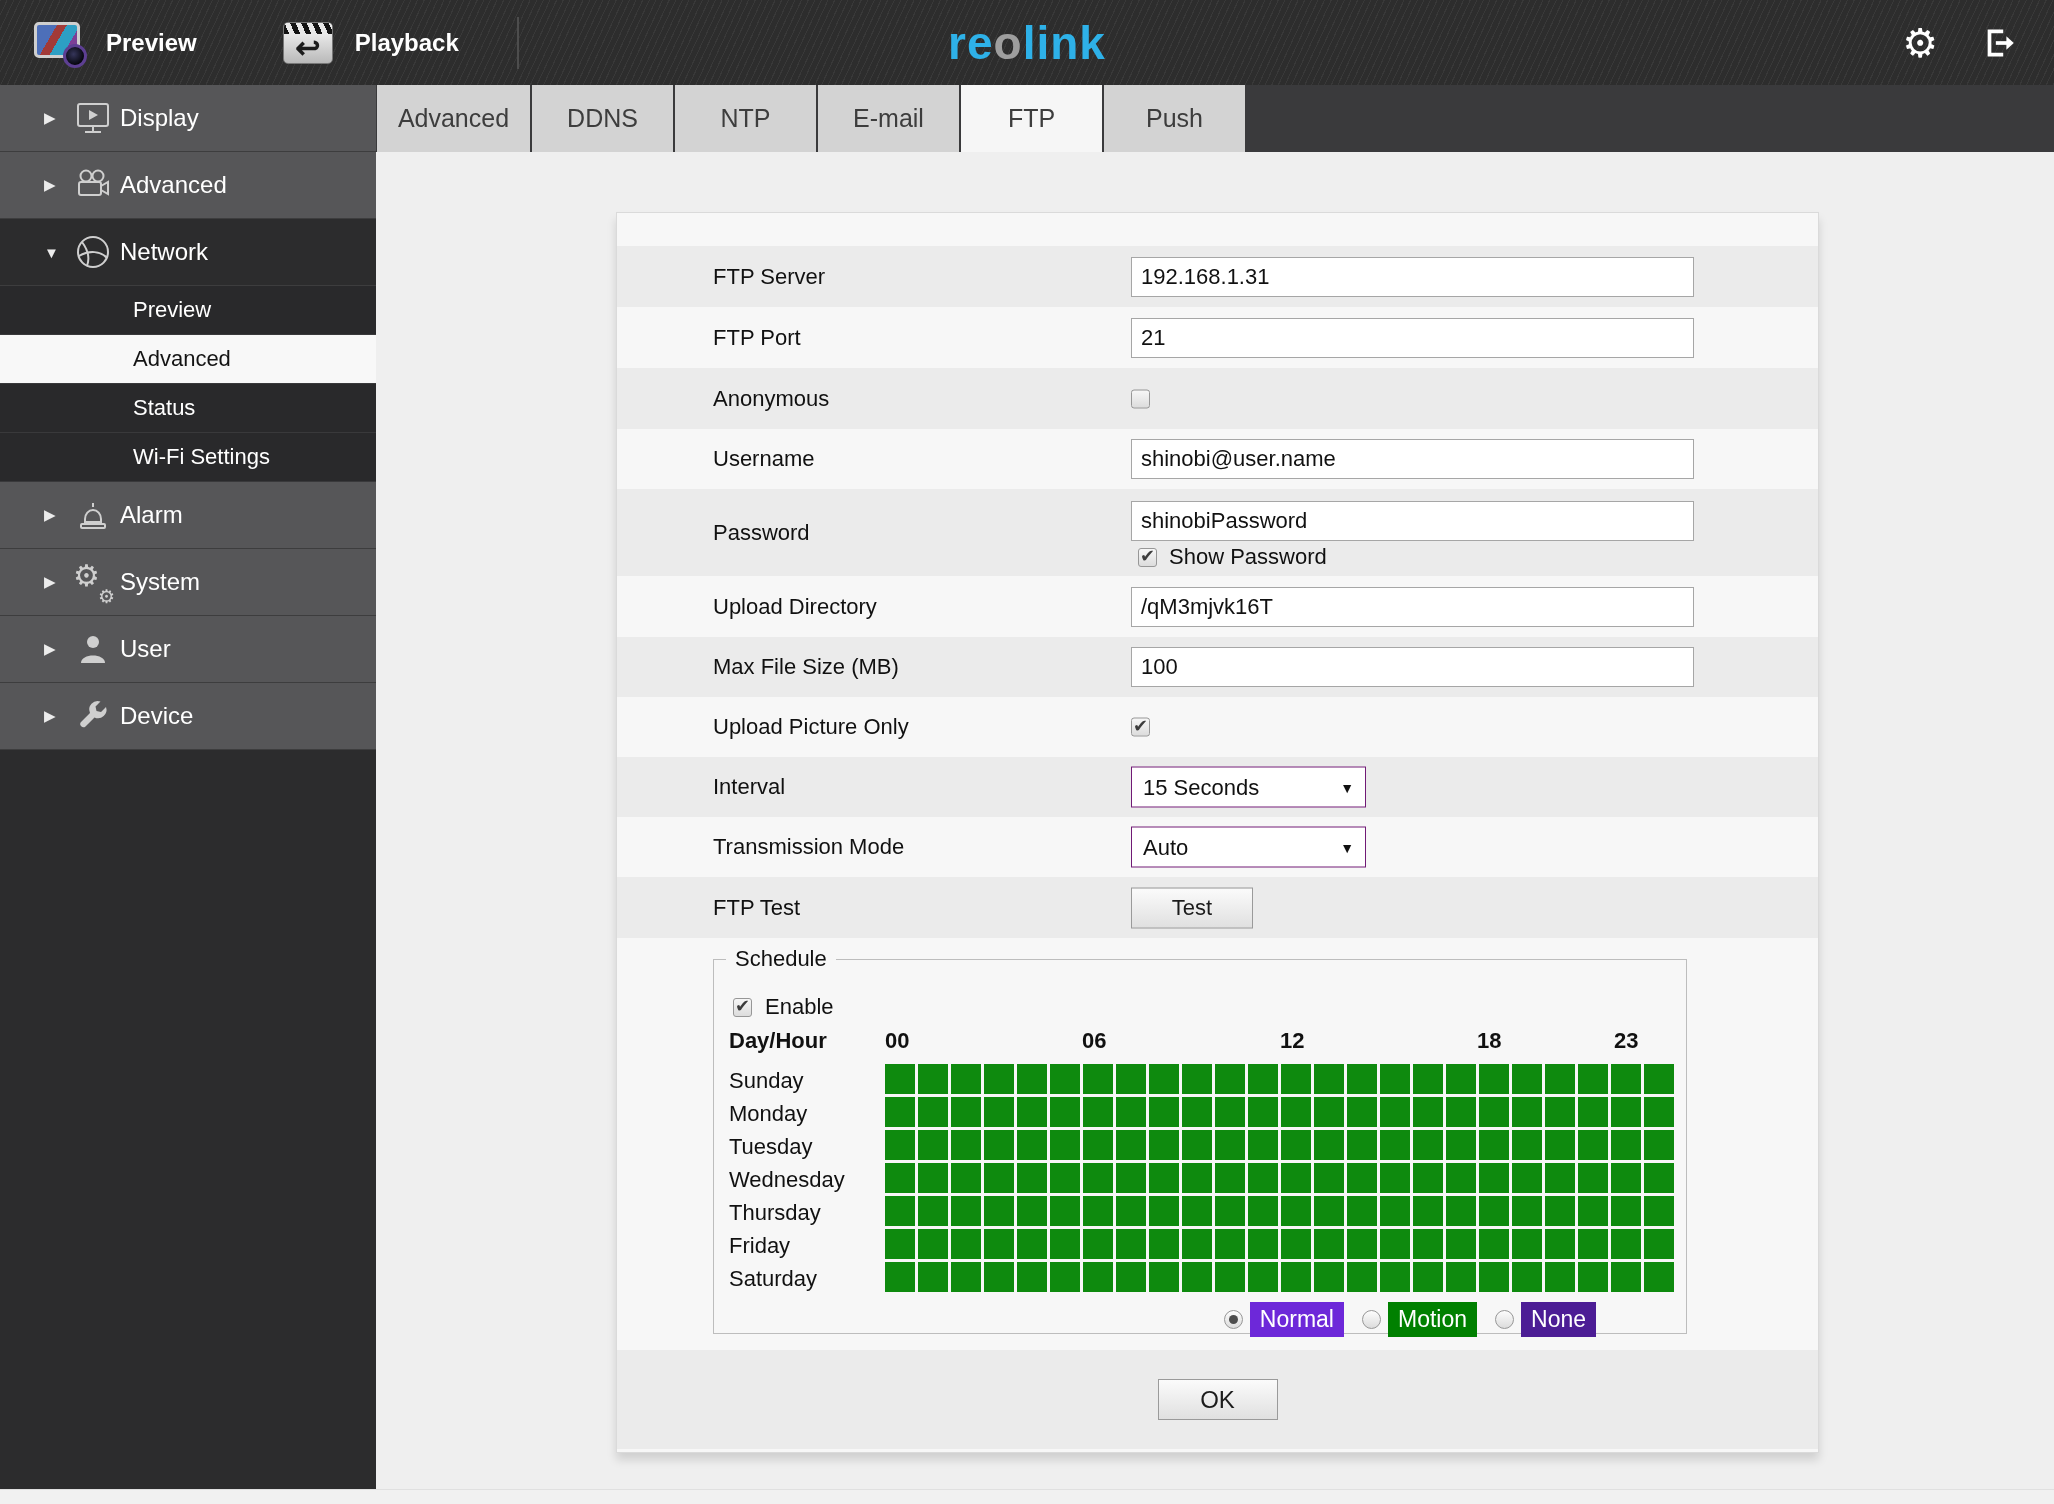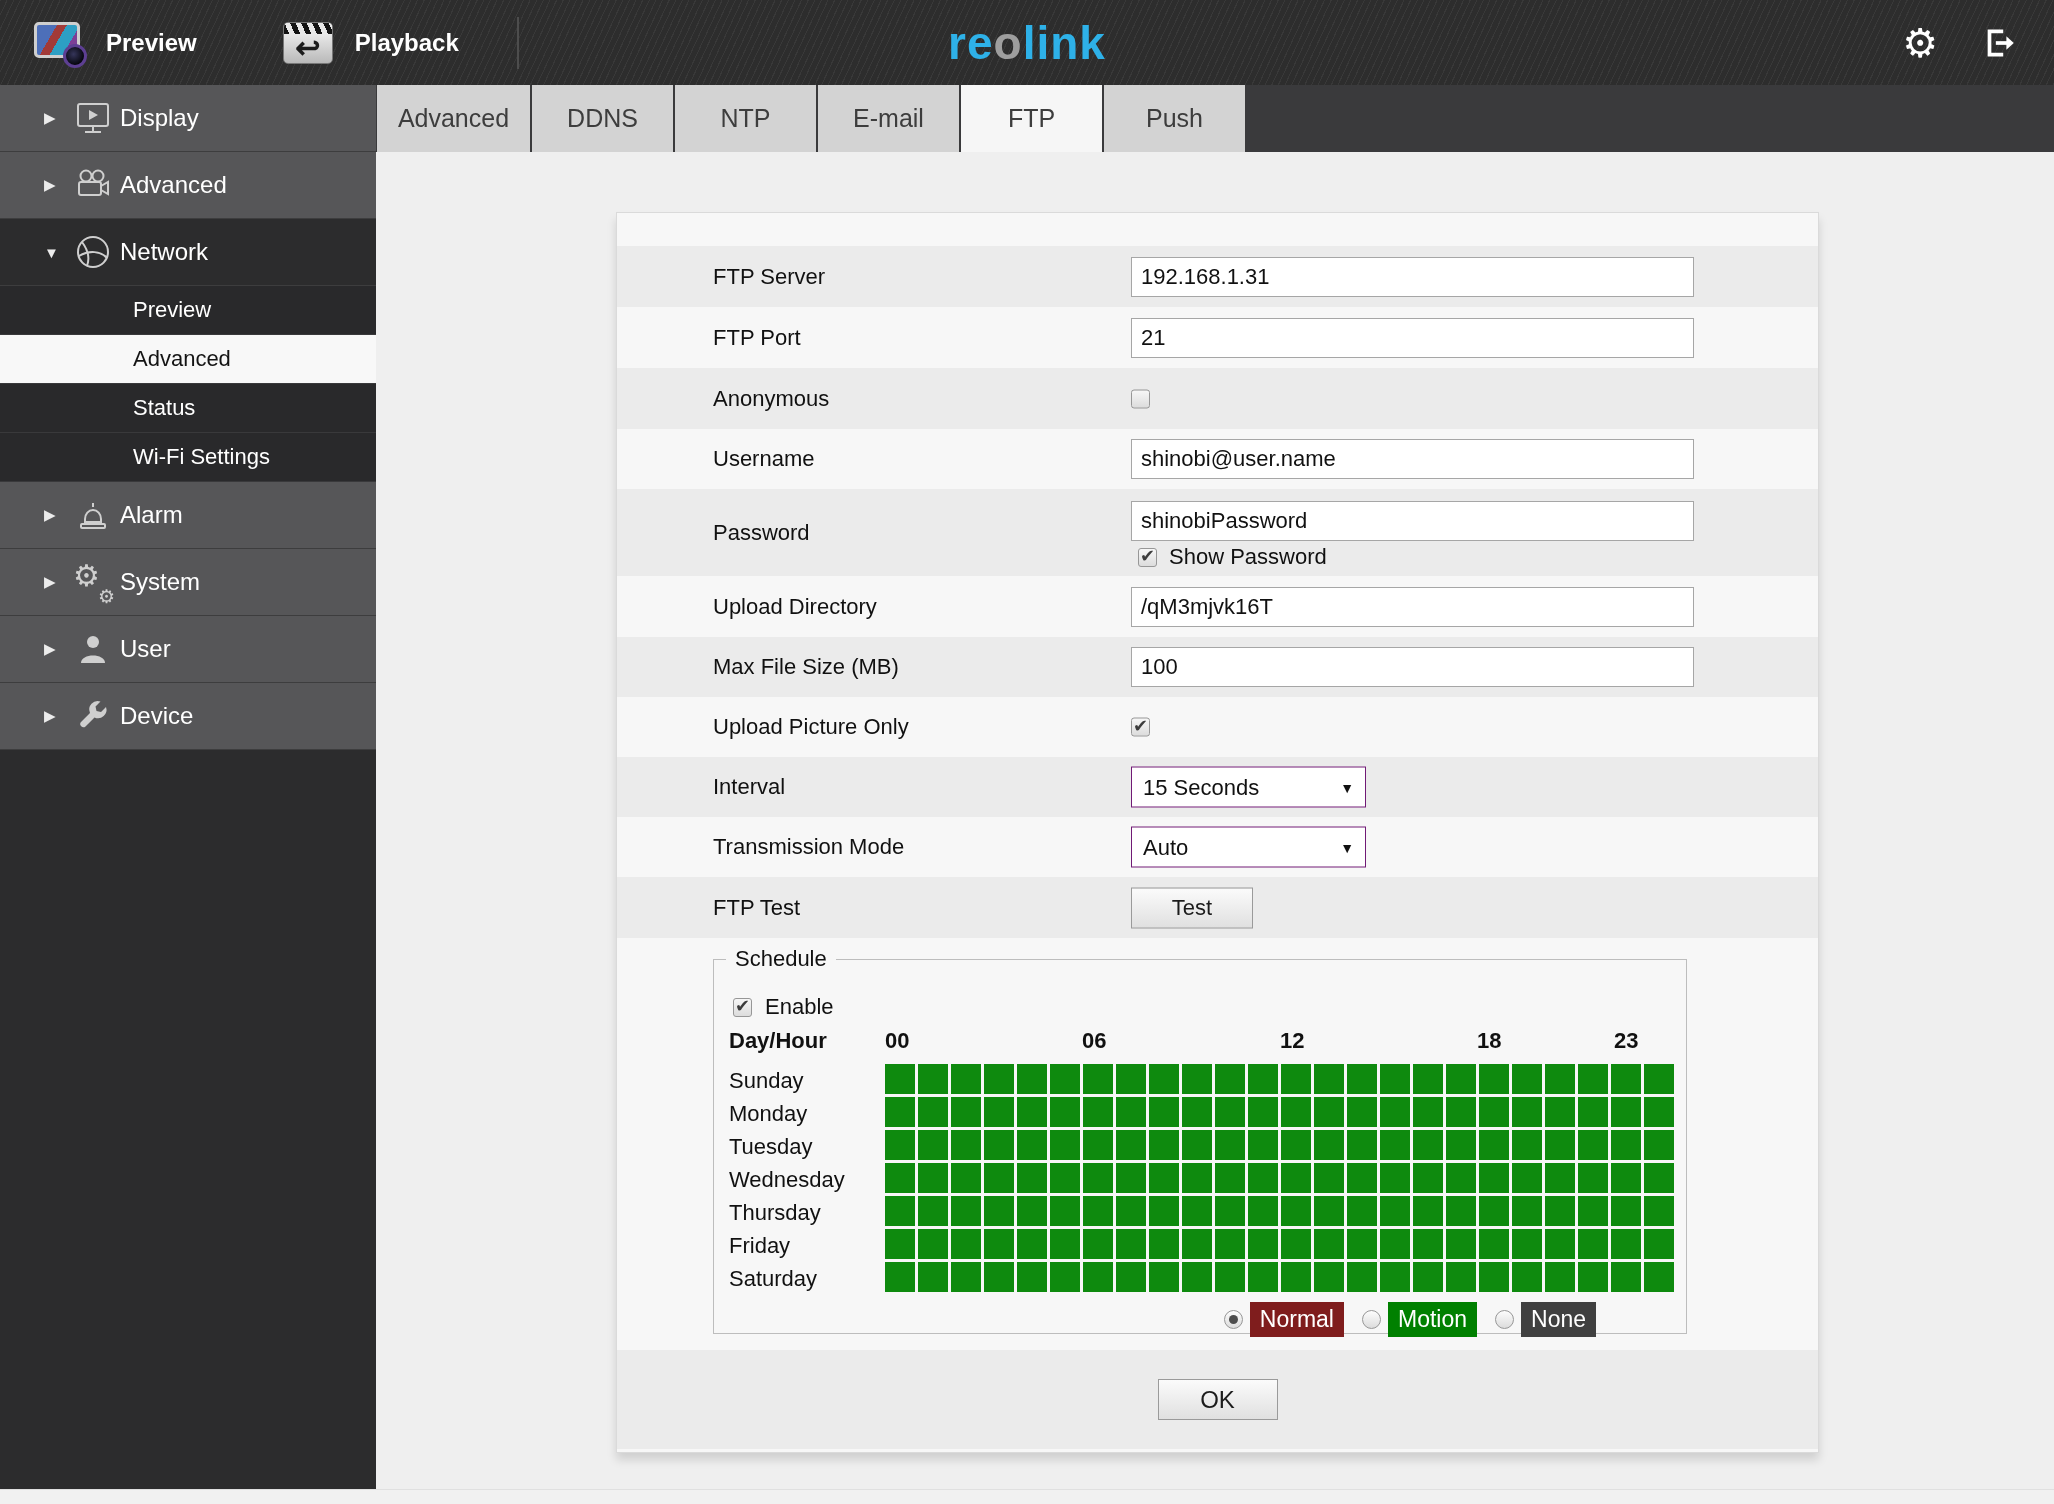--- a/index.html
+++ b/index.html
@@ -547,25 +547,25 @@
               <div class="gcell"></div>
               <div class="gcell"></div>
               <div class="gcell"></div>
               <div class="gcell"></div>
               <div class="gcell"></div>
             </div>
           </div>
 
         <div class="modes">
           <span class="radio selected"></span>
-          <span class="badge" style="background: #7f1d1d;">Normal</span>
+          <span class="badge" style="background: #6d28d9;">Normal</span>
           <span class="radio"></span>
           <span class="badge" style="background: rgb(0, 128, 0);">Motion</span>
           <span class="radio"></span>
-          <span class="badge" style="background: #404040;">None</span>
+          <span class="badge" style="background: #4c1d95;">None</span>
         </div>
       </fieldset>
     </div>
 
     <div class="okrow">
       <span class="btn btn-ok">OK</span>
     </div>
   </div>
 
   <div class="hscroll"></div>

